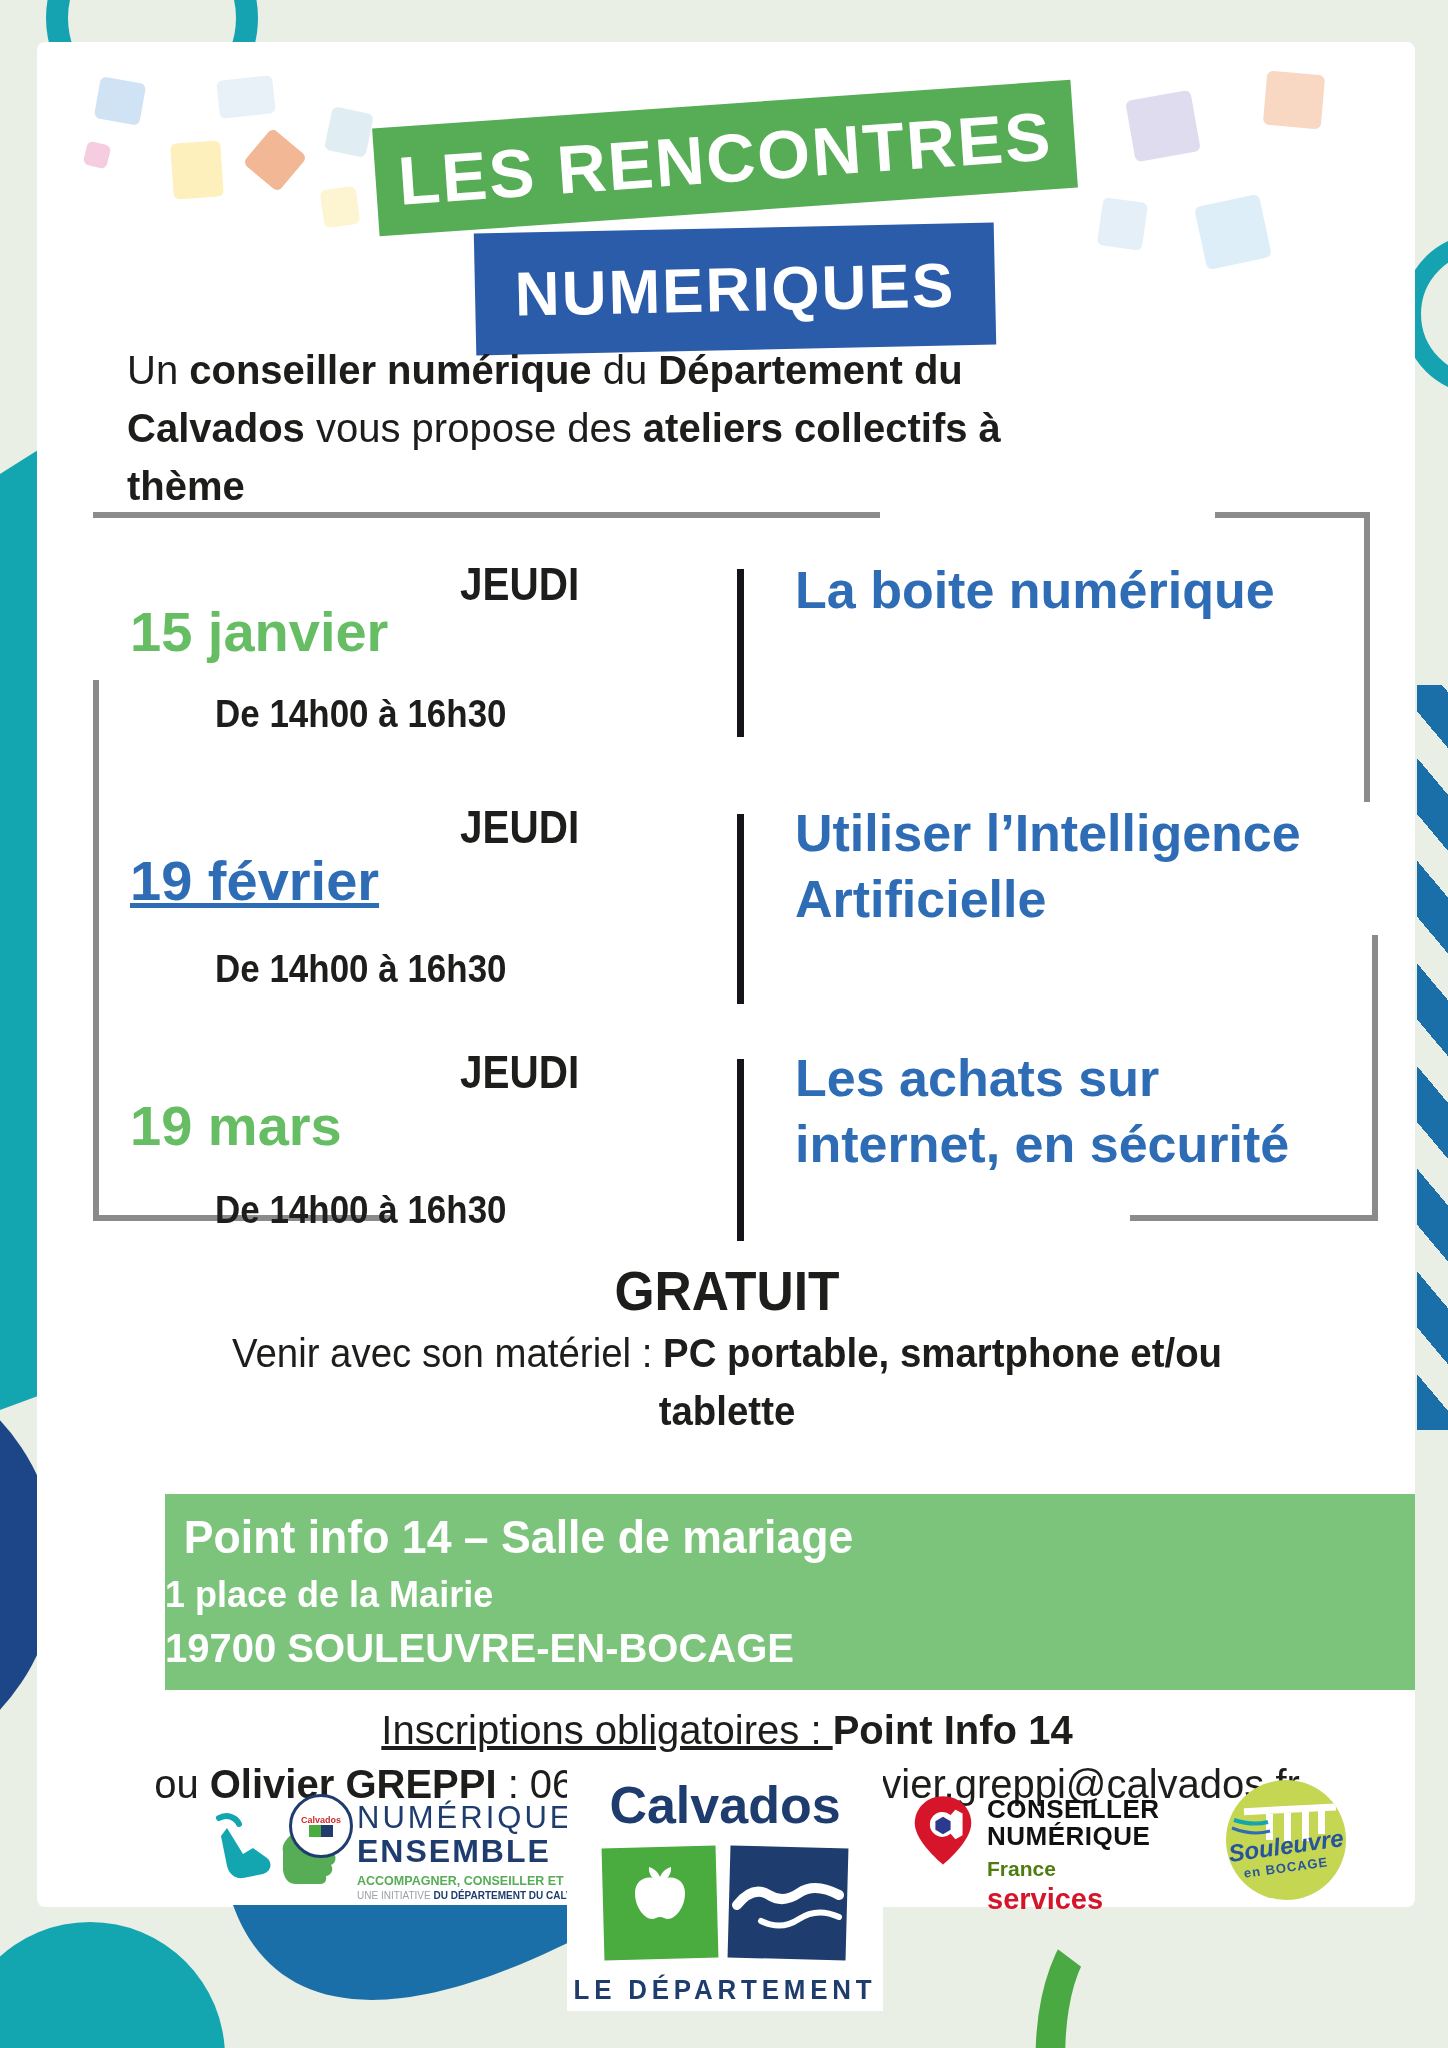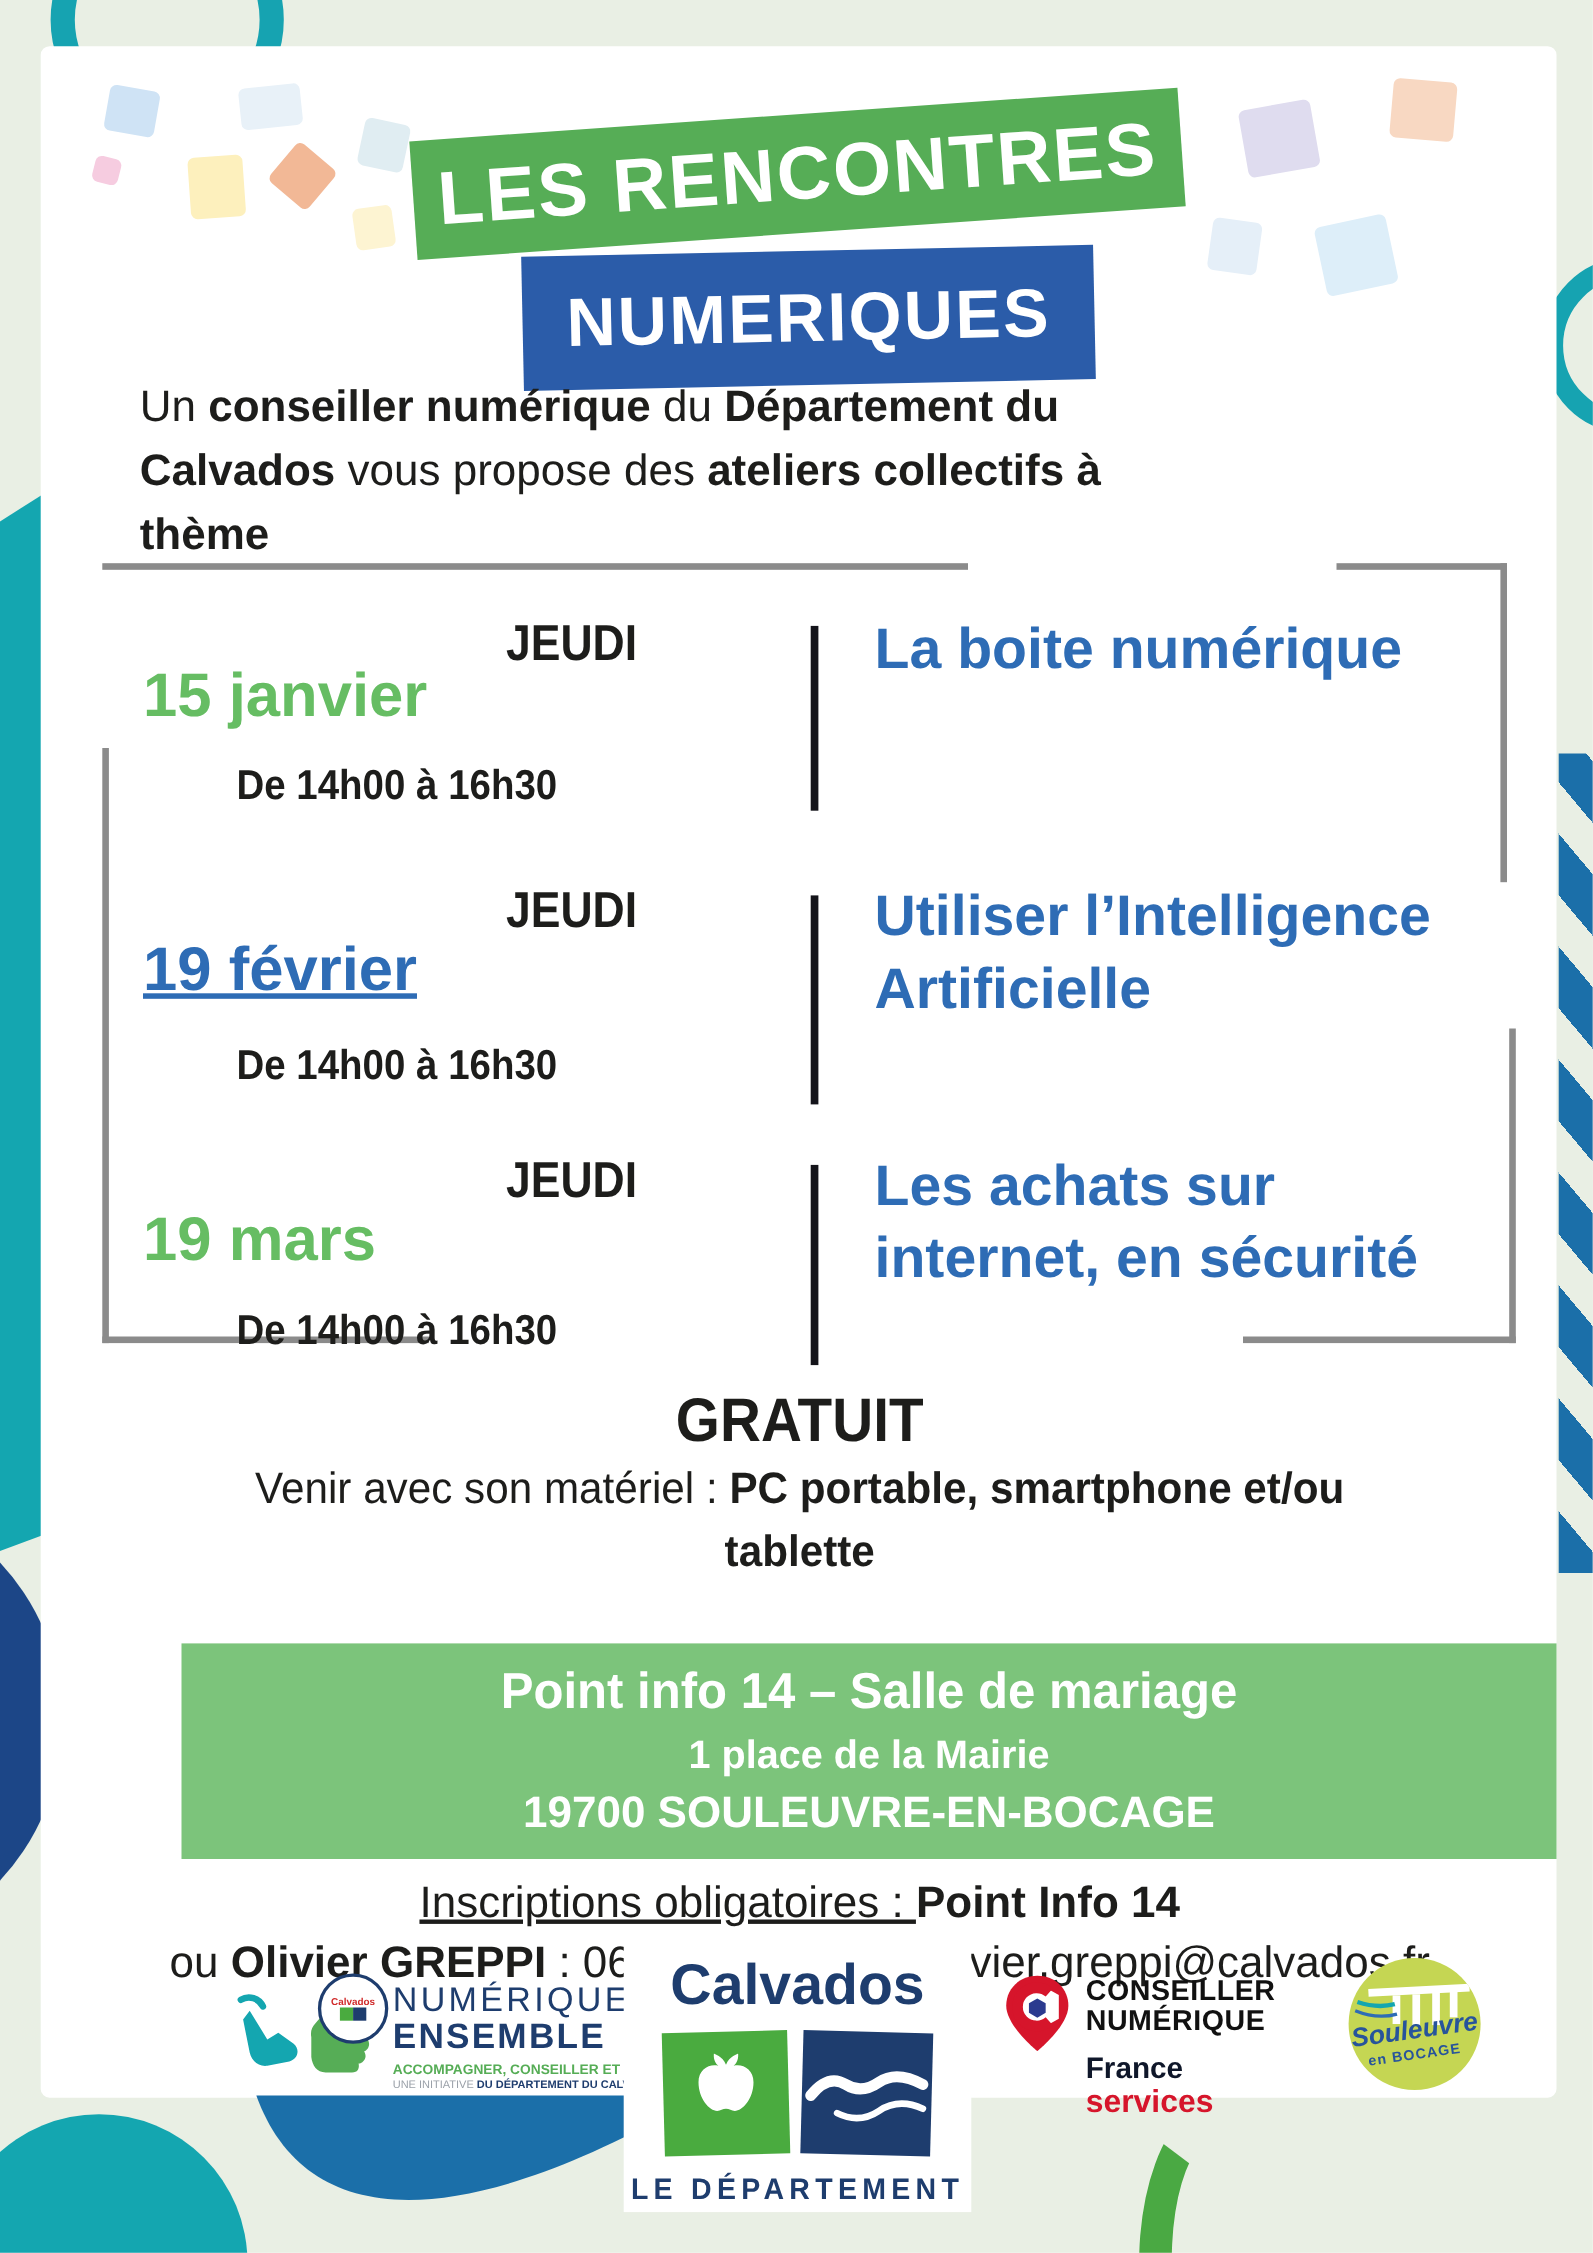--- a/index.html
+++ b/index.html
@@ -57,21 +57,21 @@
   .event .topic{position:absolute;left:758px;right:30px;top:0;bottom:0;
     display:flex;flex-direction:column;justify-content:flex-start;
     font-size:52px;line-height:66px;font-weight:700;color:#2e6cb5}
   
   .centerline{position:absolute;left:90px;width:1200px;text-align:center}
   .gratuit{font-size:56px;font-weight:700;transform:scaleX(.92)}
   .material{font-size:40px;line-height:50px;transform:scaleX(.96)}
   .material .b,.insc .b{font-weight:700}
   .insc .u{text-decoration:underline}
   .venue{position:absolute;left:128px;top:1452px;width:1250px;height:196px;color:#fff;
-    text-align:center;font-weight:700}
+    text-align:left;font-weight:700}
   .venue-l1{font-size:46px;padding-top:16px;transform:scaleX(.97)}
   .venue-l2{font-size:36px;padding-top:10px}
   .venue-l3{font-size:40px;padding-top:10px}
   .insc{font-size:40px}
   
   .logo-ne{position:absolute;left:160px;top:1752px;width:430px;height:120px}
   .ne-icons{position:absolute;left:0;top:16px}
   .ne-badge{position:absolute;left:92px;top:0;width:58px;height:58px;border-radius:50%;
     border:3px solid #1e3d6e;background:#fff;display:flex;flex-direction:column;
     align-items:center;justify-content:center}
@@ -84,21 +84,21 @@
   .ne-t3{font-size:12.5px;color:#56ad56;font-weight:700;margin-top:4px;white-space:nowrap}
   .ne-t4{font-size:10px;color:#9aa0a8;margin-top:2px;white-space:nowrap}
   .ne-t4 .b{color:#1e3d6e;font-weight:700}
   .cal-name{font-size:52px;font-weight:700;color:#1e3d6e;padding-top:22px}
   .cal-squares{margin:8px auto 0;width:248px;height:122px;position:relative}
   .cal-sub{font-size:27px;font-weight:700;color:#1e3d6e;letter-spacing:5px;margin-top:10px;
     transform:scaleX(.96)}
   .logo-cons{position:absolute;left:872px;top:1752px;width:300px;height:140px}
   .cons-text{position:absolute;left:78px;top:2px}
   .cons-l12{font-size:26px;font-weight:800;color:#111;line-height:27px;letter-spacing:.5px}
-  .cons-l3{font-size:27px;font-weight:700;color:#0f172a;line-height:31px;margin-top:15px}
+  .cons-l3{font-size:21px;font-weight:700;color:#4d7c0f;line-height:31px;margin-top:3px}
   .cons-l4{font-size:29px;font-weight:700;color:#d6152b;line-height:30px}
   .logo-soul{position:absolute;left:1189px;top:1738px;width:120px;height:120px;border-radius:50%;
     background:#c5d653;overflow:hidden}
   .soul-txt{position:absolute;left:0;width:120px;text-align:center;transform:rotate(-8deg);
     color:#27549b;font-weight:700}
   .soul-1{top:52px;font-size:24px;font-style:italic}
   .soul-2{top:80px;font-size:13px;letter-spacing:1px}
 </style>
 </head>
 <body>

